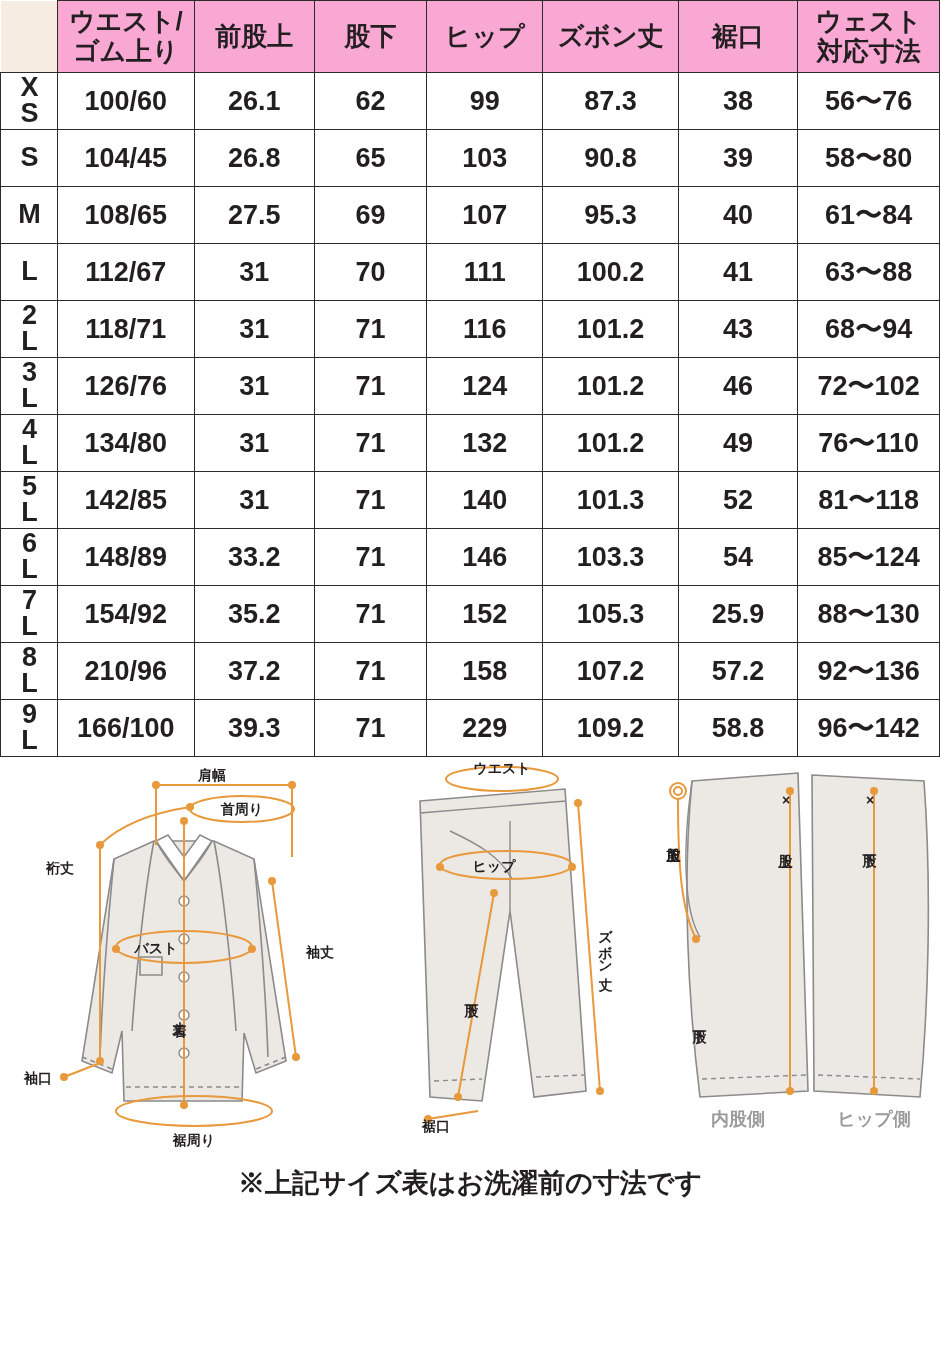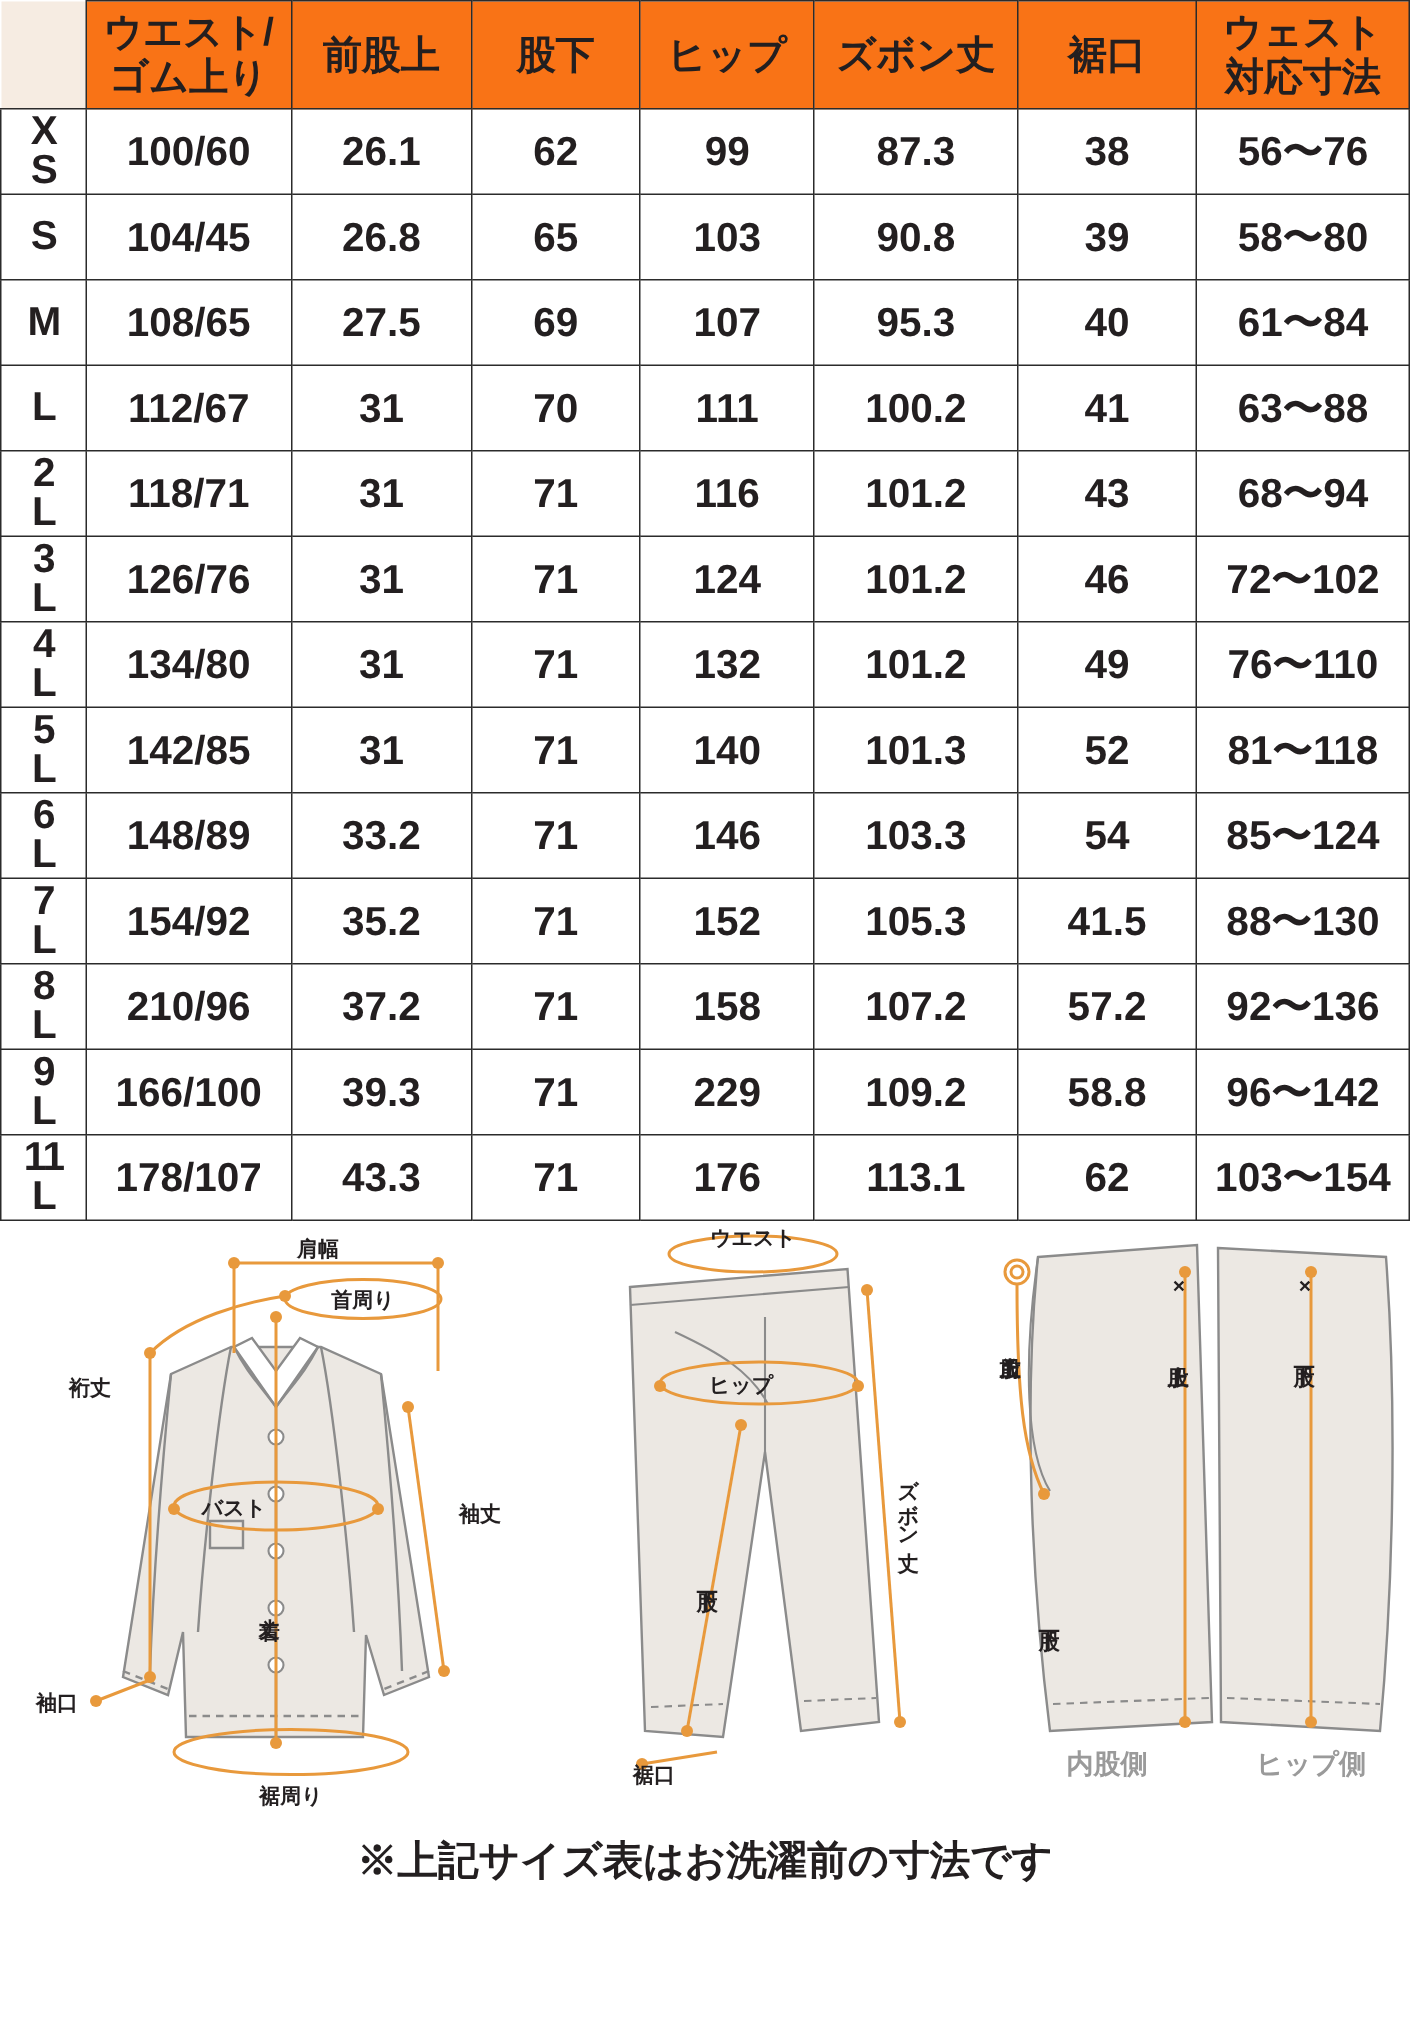--- a/index.html
+++ b/index.html
@@ -35,21 +35,21 @@
     border: 1px solid #2b2b2b;
     text-align: center;
     vertical-align: middle;
     font-size: 27px;
     font-weight: bold;
     padding: 0;
     height: 57px;
     line-height: 1.12;
   }
   table.size-table thead th {
-    background: #f97316;
+    background: #f9a8d4;
     font-size: 26px;
     height: 72px;
     padding: 2px 2px;
   }
   table.size-table thead th.blank { border-left: none; border-top: none; background: #f6ece2; }
   table.size-table td.rowhdr {
     background: #ffffff;
     font-size: 27px;
     letter-spacing: -1px;
     line-height: 0.95;
@@ -249,21 +249,21 @@
             <div class="stack">
               <span>7</span>
               <span>L</span>
             </div>
           </td>
           <td class="val">154/92</td>
           <td class="val">35.2</td>
           <td class="val">71</td>
           <td class="val">152</td>
           <td class="val">105.3</td>
-          <td class="val">41.5</td>
+          <td class="val">25.9</td>
           <td class="val">88〜130</td>
         </tr>
         <tr>
           <td class="rowhdr">
             <div class="stack">
               <span>8</span>
               <span>L</span>
             </div>
           </td>
           <td class="val">210/96</td>
@@ -281,35 +281,20 @@
               <span>L</span>
             </div>
           </td>
           <td class="val">166/100</td>
           <td class="val">39.3</td>
           <td class="val">71</td>
           <td class="val">229</td>
           <td class="val">109.2</td>
           <td class="val">58.8</td>
           <td class="val">96〜142</td>
-        </tr>
-        <tr>
-          <td class="rowhdr">
-            <div class="stack">
-              <span>11</span>
-              <span>L</span>
-            </div>
-          </td>
-          <td class="val">178/107</td>
-          <td class="val">43.3</td>
-          <td class="val">71</td>
-          <td class="val">176</td>
-          <td class="val">113.1</td>
-          <td class="val">62</td>
-          <td class="val">103〜154</td>
         </tr>
       </tbody>
   </table>
 
   <div id="figures">
 
     <svg width="380" height="400" viewBox="0 0 380 400" style="position:absolute; left:4px; top:0;">
       <g fill="none" stroke="#8b8b8b" stroke-width="1.6">
 
         <path d="M150 80 L110 98 L78 300 L108 312 L118 270 L120 340 L238 340 L240 272 L252 312 L282 300 L250 98 L210 80 Z" fill="#ece8e3"></path>

